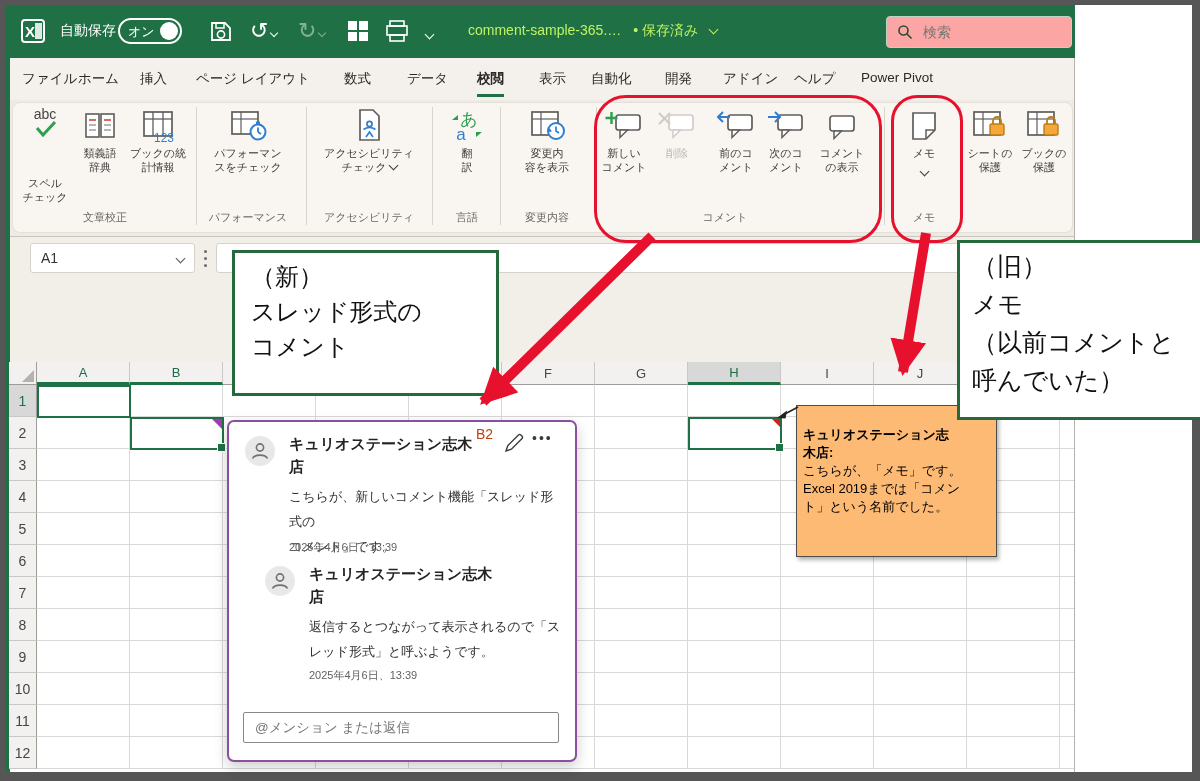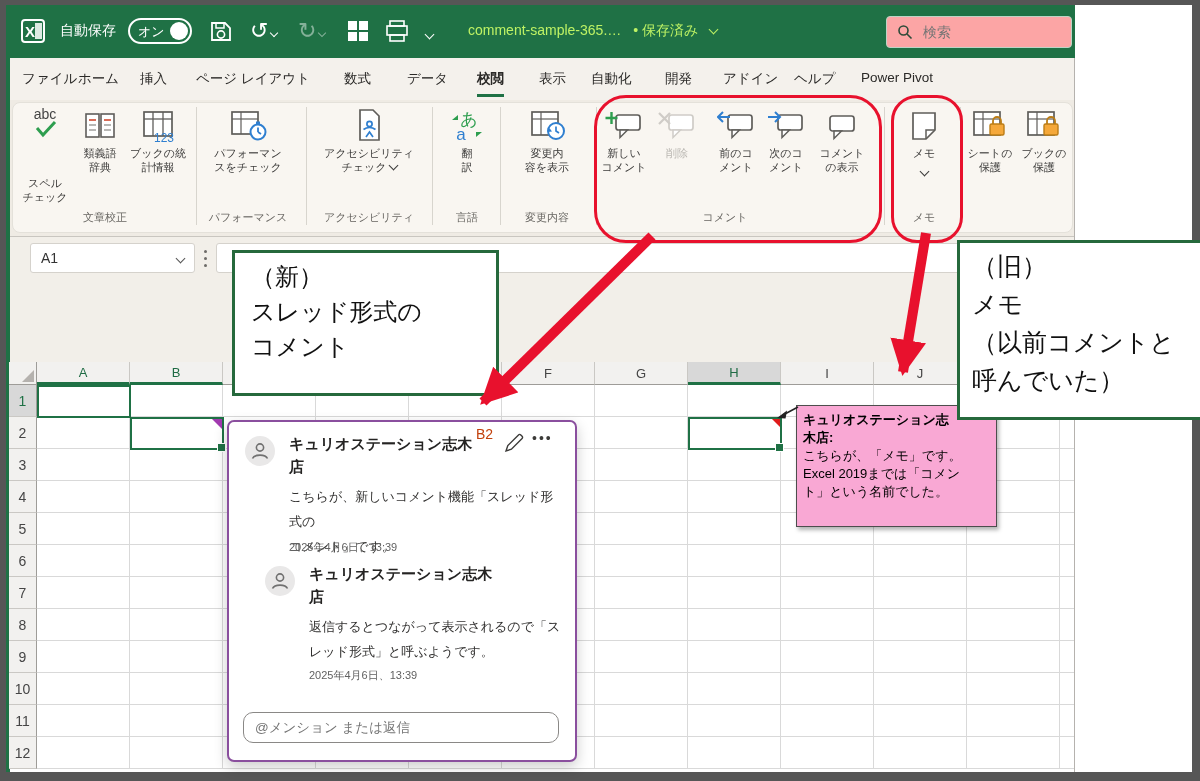--- a/index.html
+++ b/index.html
@@ -33,23 +33,23 @@
   .callout{position:absolute;background:#fff;border:3px solid #26693c;color:#111;z-index:36;
            font-size:24px;line-height:35px;padding:6px 16px;}
   
   .card{position:absolute;left:227px;top:420px;width:346px;height:338px;background:#fff;
         border:2px solid #8a4f9e;border-radius:7px;box-shadow:0 5px 14px rgba(0,0,0,.20);z-index:30;}
   .avatar{position:absolute;width:30px;height:30px;border-radius:50%;background:#e9e8e8;
           display:flex;align-items:center;justify-content:center;}
   .cname{position:absolute;font-size:15px;font-weight:bold;color:#252423;line-height:23px;width:195px;}
   .cbody{position:absolute;font-size:13px;color:#323130;line-height:25px;width:272px;}
   .ctime{position:absolute;font-size:11px;color:#616161;}
-  .memo{position:absolute;left:796px;top:405px;width:187px;height:110px;background:#f9a8d4;
+  .memo{position:absolute;left:796px;top:405px;width:187px;height:110px;background:#fdba74;
         border:1px solid #4d4d4d;box-shadow:2px 3px 4px rgba(0,0,0,.30);z-index:30;
-        font-size:13px;line-height:18px;color:#000;padding:5px 6px;}
+        font-size:13px;line-height:18px;color:#000;padding:20px 6px;}
   input{font-family:"Liberation Sans",sans-serif;}
 </style>
 </head>
 <body>
 
 <div class="stage">
 
   <div class="abs" style="left:6px;top:5px;width:1186px;height:767px;background:#ffffff;"></div>
 
   <div class="abs" style="left:6px;top:5px;width:4px;height:767px;background:#1f7145;"></div>
@@ -58,21 +58,21 @@
 
     <div class="abs" style="left:14px;top:13px;width:26px;height:26px;">
       <svg width="26" height="26" viewBox="0 0 26 26">
           <rect x="2" y="2" width="22" height="22" rx="3" fill="none" stroke="#fff" stroke-width="2"></rect>
           <rect x="15" y="5" width="7" height="16" fill="#ffffff" opacity="0.85"></rect>
           <text x="10" y="19" font-size="15" font-weight="bold" fill="#fff" text-anchor="middle" font-family="Liberation Sans,sans-serif">X</text>
         </svg>
     </div>
     <div class="abs" style="left:54px;top:17px;font-size:14px;color:#fff;">自動保存</div>
 
-    <div class="abs" style="left:122px;top:13px;width:64px;height:26px;border:2px solid #fff;border-radius:14px;background:#1f7145;">
+    <div class="abs" style="left:112px;top:13px;width:64px;height:26px;border:2px solid #fff;border-radius:14px;background:#1f7145;">
       <span class="abs" style="left:8px;top:3px;font-size:13px;color:#fff;">オン</span>
       <span class="abs" style="right:2px;top:2px;width:18px;height:18px;border-radius:50%;background:#fff;"></span>
     </div>
 
     <div class="abs" style="left:202px;top:14px;">
       <svg width="26" height="25" viewBox="0 0 26 25">
           <path d="M4 4 h13 l5 5 v12 h-18 z" fill="none" stroke="#fff" stroke-width="1.8"></path>
           <rect x="8" y="4" width="8" height="5" fill="none" stroke="#fff" stroke-width="1.5"></rect>
           <circle cx="13" cy="15.5" r="3.6" fill="none" stroke="#fff" stroke-width="1.6"></circle>
         </svg>
@@ -423,21 +423,21 @@
           <circle cx="12" cy="8.5" r="3.6" fill="none" stroke="#707070" stroke-width="1.6"></circle>
           <path d="M4.5 19.5 c2 -4.5 13 -4.5 15 0" fill="none" stroke="#707070" stroke-width="1.6"></path>
         </svg>
     </div>
     <div class="cname pre" style="left:80px;top:140px;">キュリオステーション志木
 店</div>
     <div class="cbody pre" style="left:80px;top:192px;width:252px;">返信するとつながって表示されるので「ス
 レッド形式」と呼ぶようです。</div>
     <div class="ctime" style="left:80px;top:246px;">2025年4月6日、13:39</div>
 
-    <input class="abs" style="left: 14px; top: 290px; width: 316px; height: 31px; border: 1px solid rgb(138, 136, 134); border-radius: 10px; background: rgb(255, 255, 255); font-size: 13.5px; color: rgb(96, 94, 92); padding: 4px 11px; outline: none;" placeholder="@メンション または返信">
+    <input class="abs" style="left: 14px; top: 290px; width: 316px; height: 31px; border: 1px solid rgb(138, 136, 134); border-radius: 2px; background: rgb(255, 255, 255); font-size: 13.5px; color: rgb(96, 94, 92); padding: 4px 11px; outline: none;" placeholder="@メンション または返信">
   </div>
 
   <div class="memo">
     <div class="pre" style="font-weight:bold;">キュリオステーション志
 木店:</div>
     <div class="pre">こちらが、「メモ」です。
 Excel 2019までは「コメン
 ト」という名前でした。</div>
   </div>
   <svg class="abs" style="left:770px;top:400px;width:32px;height:22px;z-index:31;">

